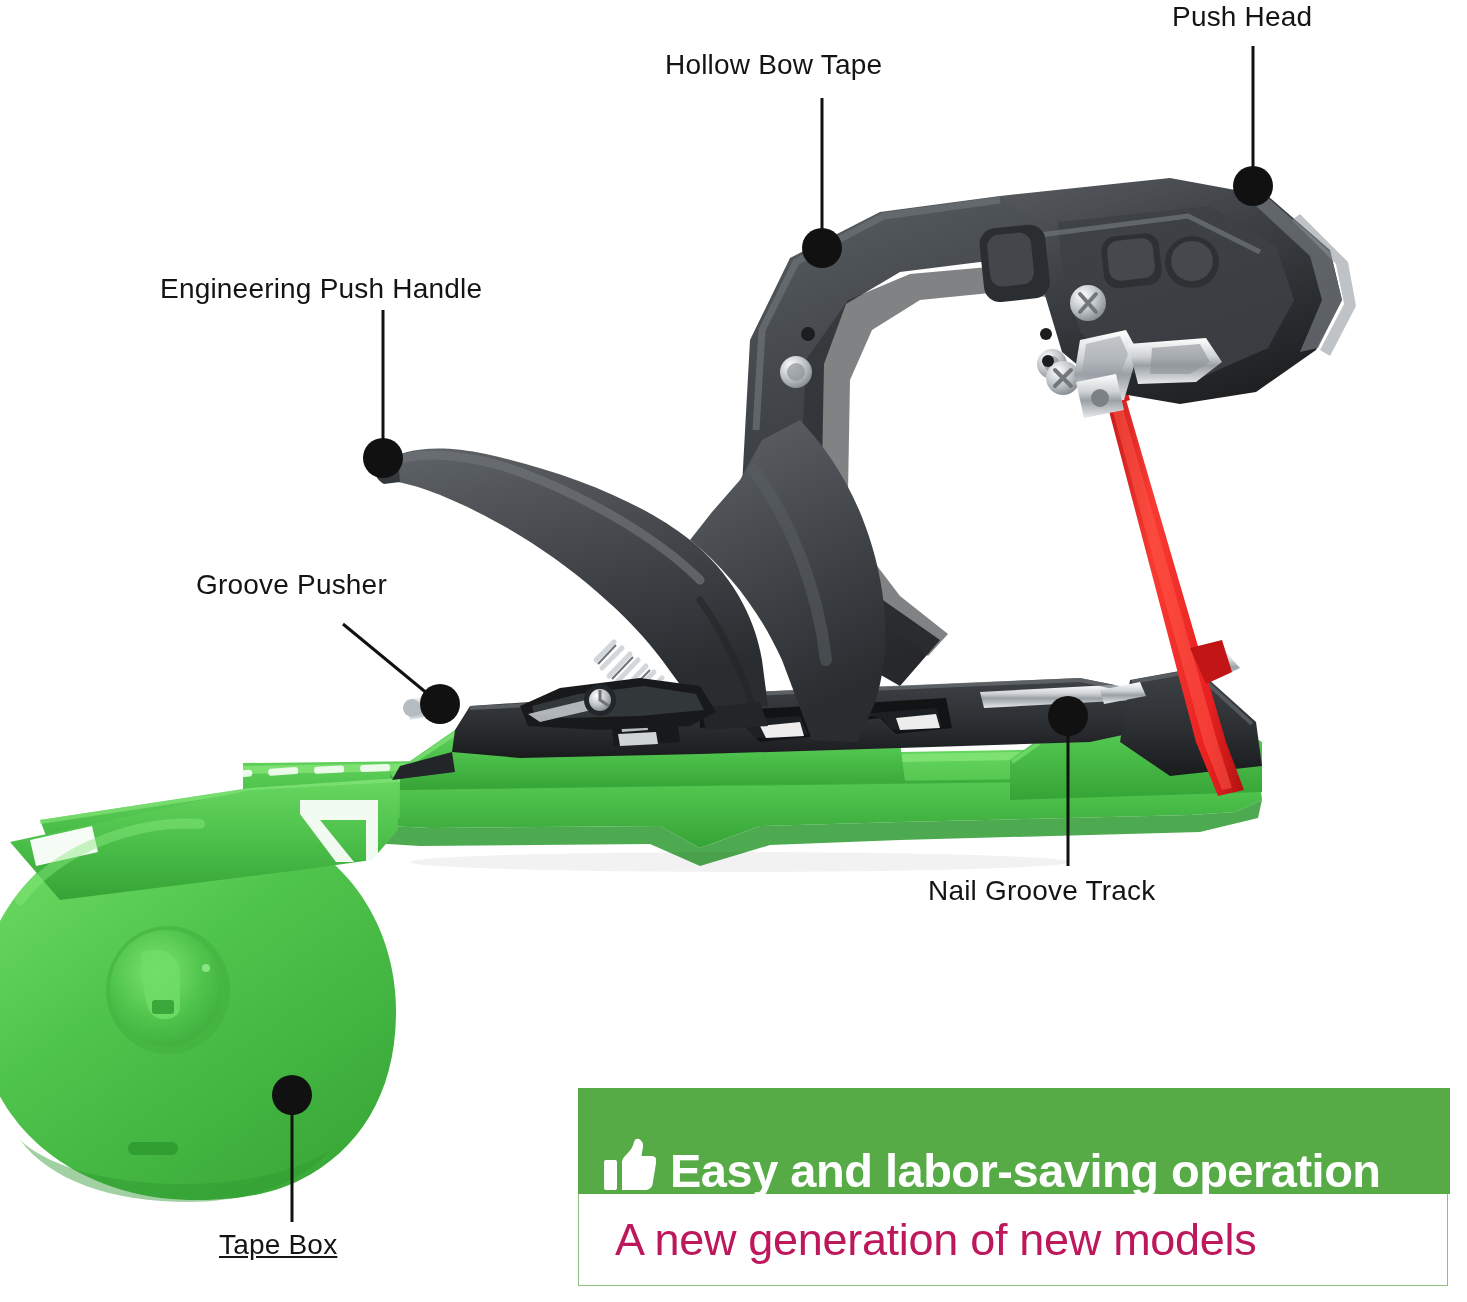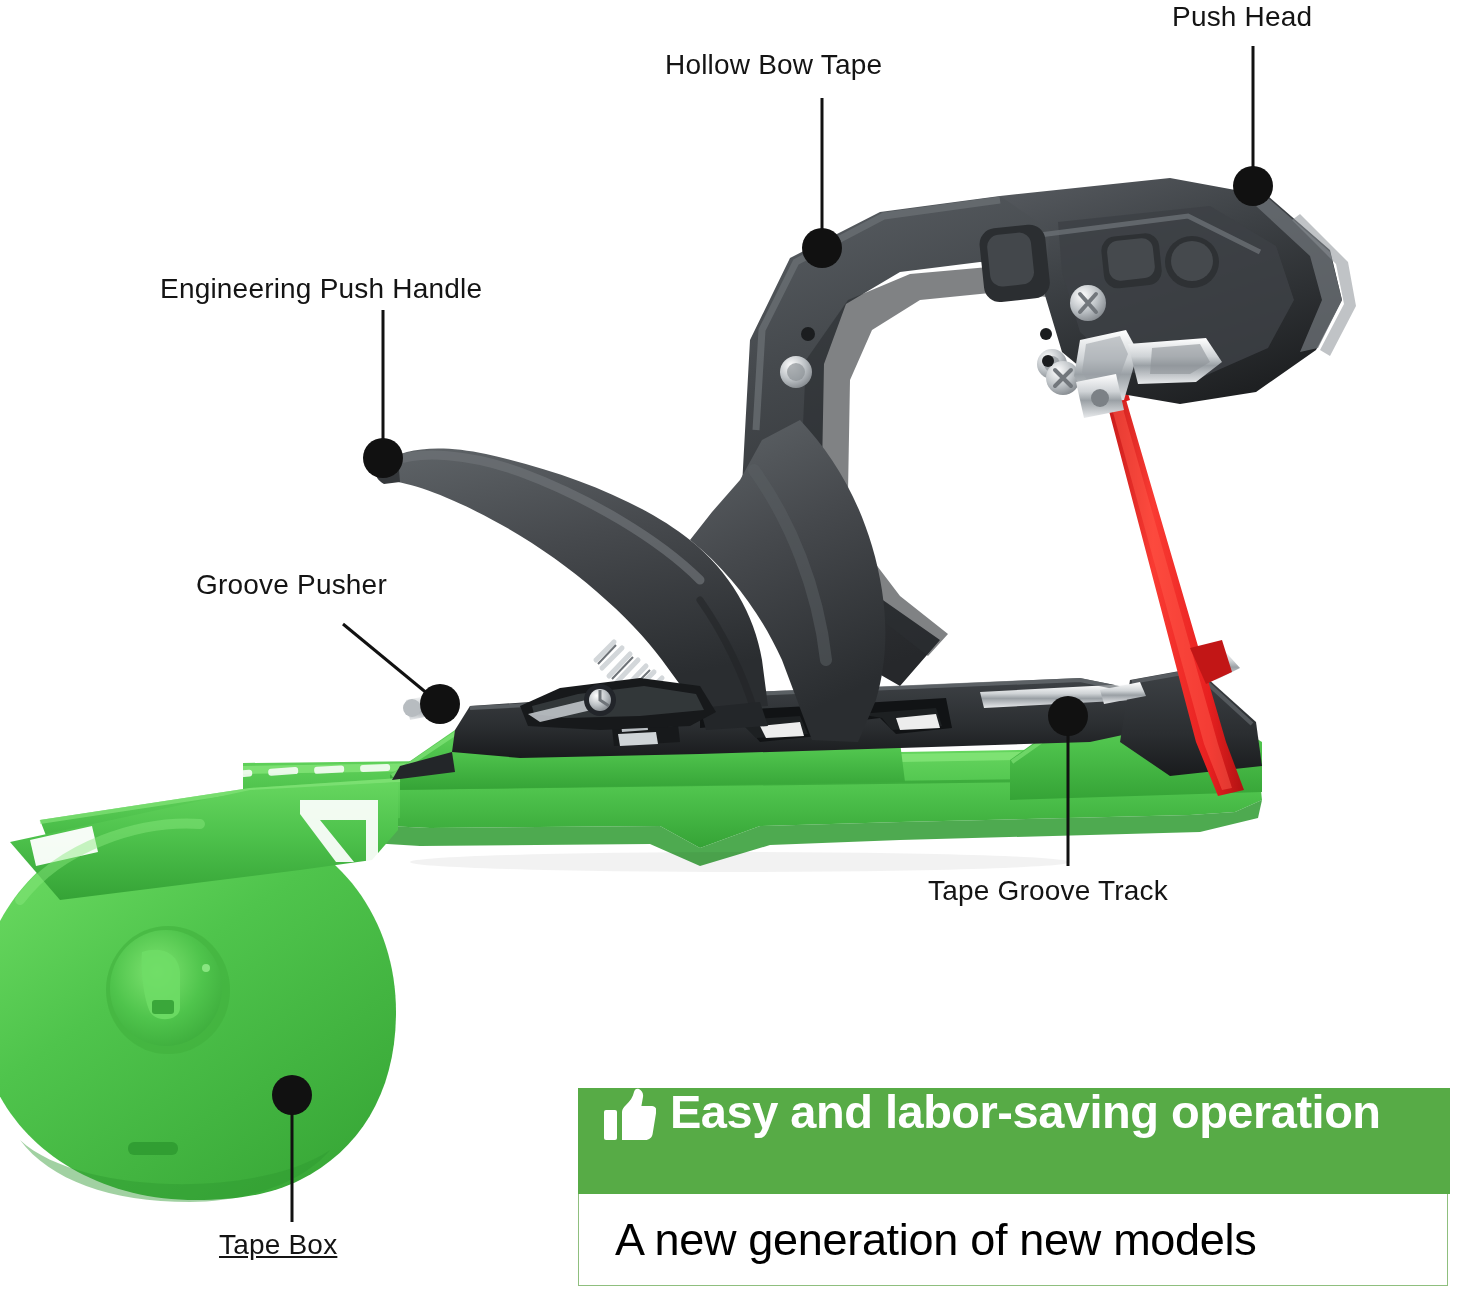--- a/index.html
+++ b/index.html
@@ -48,21 +48,21 @@
     width: 872px;
     height: 200px;
   }
   #banner-top {
     position: absolute;
     left: 0; top: 0;
     width: 872px;
     height: 106px;
     background: #57ab46;
     display: flex;
-    align-items: flex-start;
+    align-items: flex-end;
   }
   #banner-thumb {
     margin-left: 26px;
     margin-right: 14px;
     width: 52px;
     height: 56px;
     flex: none;
     display: block;
   }
   #banner-top-text {
@@ -81,21 +81,21 @@
     height: 92px;
     background: #ffffff;
     border: 1px solid #8fbf7e;
     border-top: none;
     box-sizing: border-box;
     display: flex;
     align-items: center;
   }
   #banner-bottom-text {
     margin-left: 36px;
-    color: #000000;
+    color: #be185d;
     font-family: "Liberation Sans", sans-serif;
     font-weight: 400;
     font-size: 45px;
     letter-spacing: -0.3px;
     white-space: nowrap;
     line-height: 1;
   }
 </style>
 </head>
 <body>
@@ -404,21 +404,21 @@
         <circle cx="1068" cy="716" r="20"></circle>
         <circle cx="292" cy="1095" r="20"></circle>
       </g>
   </svg>
 
   <div id="labels">
       <div class="callout-label" style="left: 1172px; top: 2px;">Push Head</div>
       <div class="callout-label" style="left: 665px; top: 50px;">Hollow Bow Tape</div>
       <div class="callout-label" style="left: 160px; top: 260px; margin-top: 14px;">Engineering Push Handle</div>
       <div class="callout-label" style="left: 196px; top: 570px;">Groove Pusher</div>
-      <div class="callout-label" style="left: 928px; top: 876px;">Tape Groove Track</div>
+      <div class="callout-label" style="left: 928px; top: 876px;">Nail Groove Track</div>
       <div class="callout-label" style="left: 219px; top: 1230px; text-decoration: underline;">Tape Box</div>
     </div>
 
   <div id="banner">
     <div id="banner-top">
       <svg id="banner-thumb" viewBox="0 0 52 56">
         <rect x="0" y="22" width="13" height="30" rx="2" fill="#ffffff"></rect>
         <path d="M18,52 L18,24 C18,21 20,19 22,17 C26,13 29,9 30,4
                  C30.6,1 33,0 35,1 C38,2.4 39.6,5.6 39,9 L37.4,18 L48,18
                  C50.8,18 53,20.6 52.3,23.4 L48.6,46 C48.1,49.6 45,52 41.4,52 Z" fill="#ffffff"></path>

